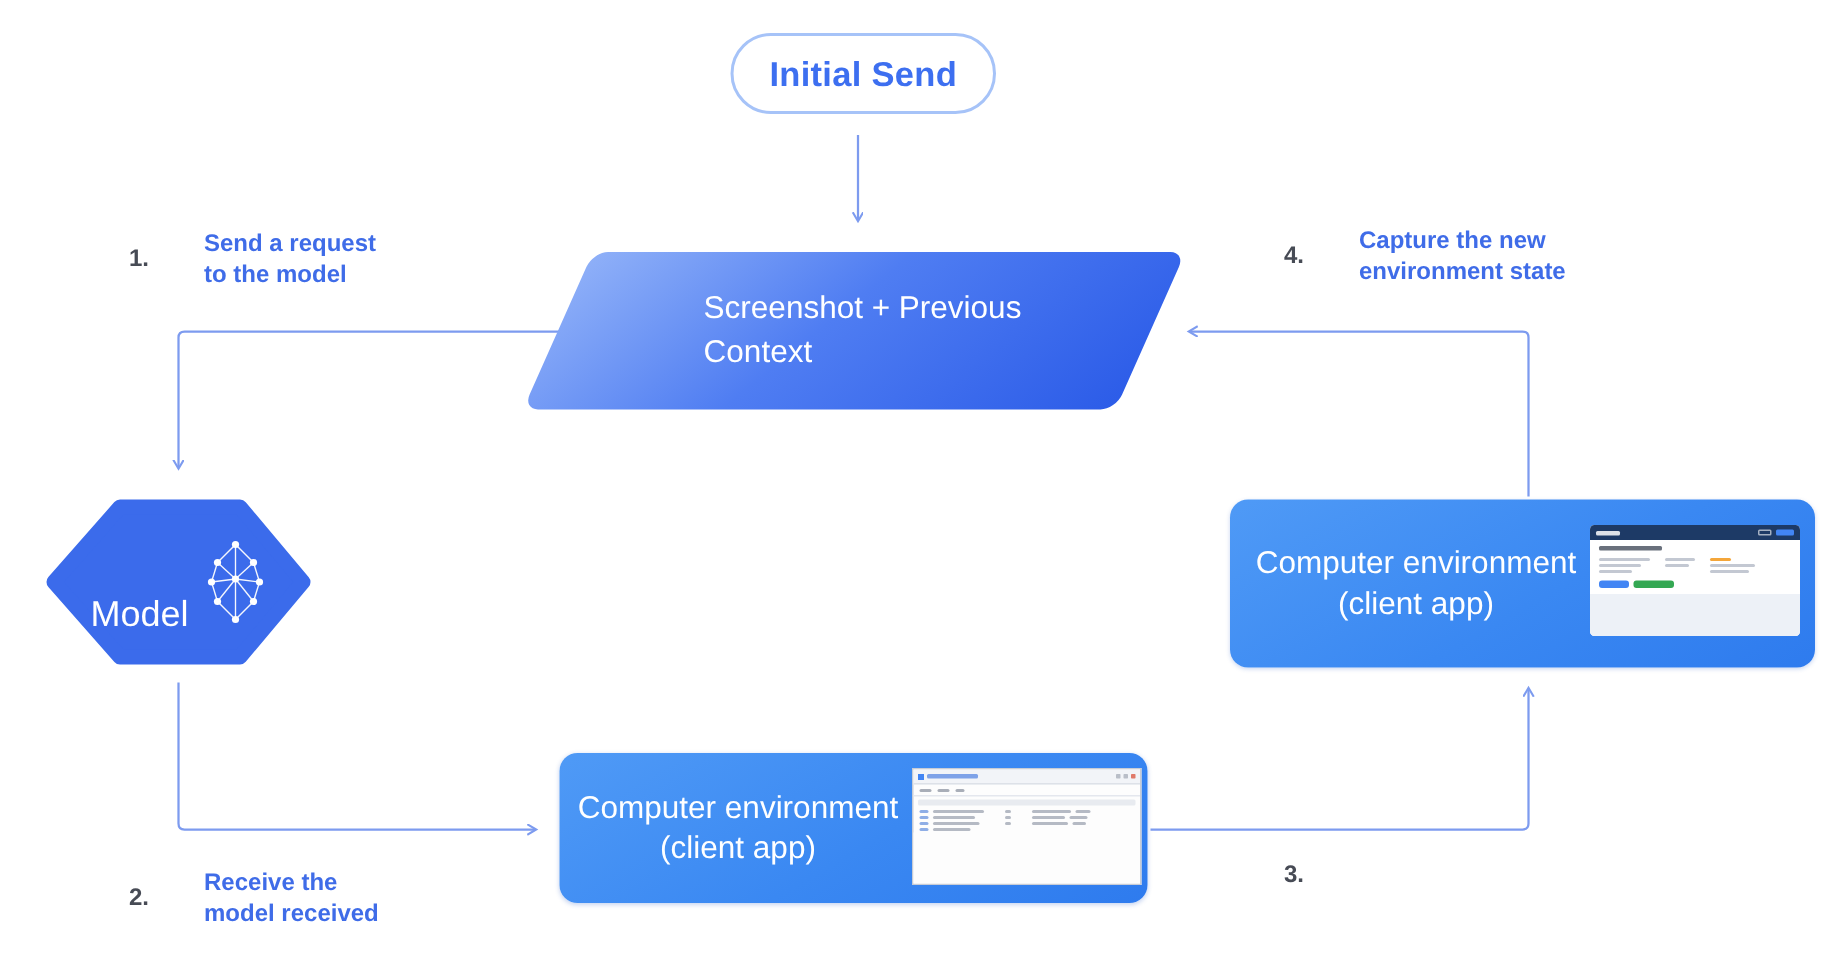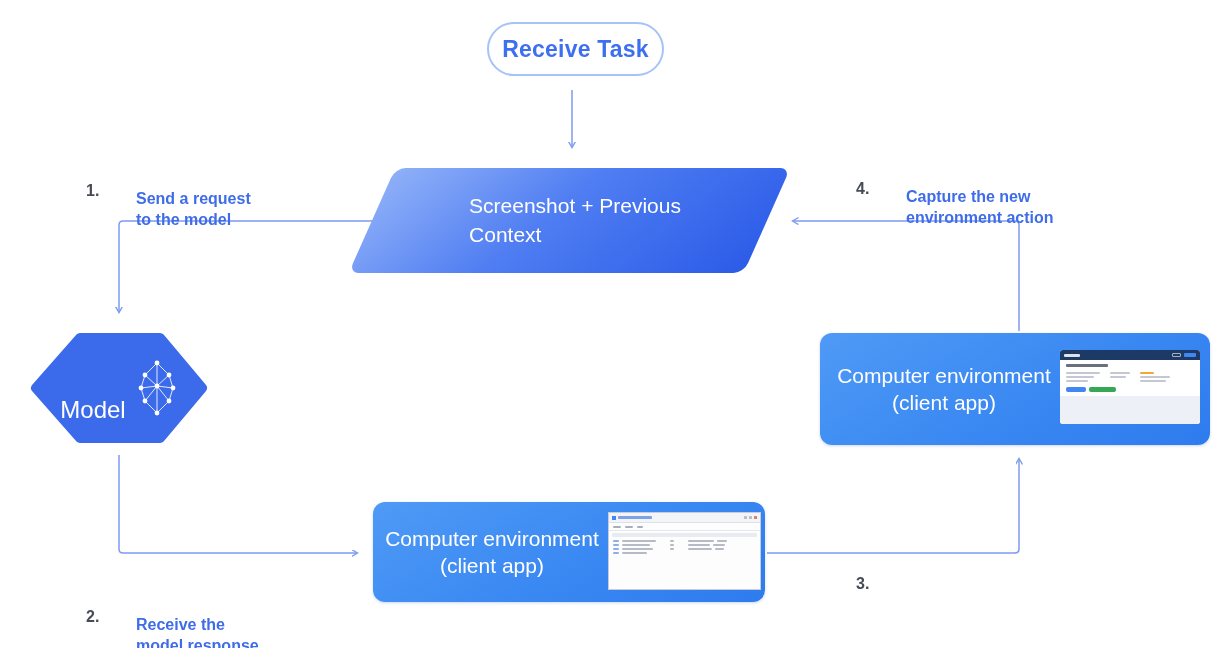--- a/index.html
+++ b/index.html
@@ -90,21 +90,21 @@
   .dt-headerband{height:4px;background:#e8ebf0;margin:2px 3px 2px 3px;border-radius:1px;flex:none;}
   .dt-content{display:flex;gap:14px;padding:1px 4px;flex:none;}
   .dt-group{display:flex;flex-direction:column;gap:2px;}
   .dt-row{display:flex;gap:3px;align-items:center;}
   .dt-cell{height:2px;background:#b5bac4;border-radius:1px;}
   .dt-rest{flex:1;background:#fdfdfd;}
 
   
   .step{position:absolute;display:flex;gap:30px;}
   .step-num{font-size:16px;font-weight:700;color:#474b55;width:20px;align-self:center;}
-  .step-text{font-size:16px;font-weight:600;color:#3f6ce8;white-space:pre-line;line-height:1.32;margin-top:36px;}
+  .step-text{font-size:16px;font-weight:600;color:#3f6ce8;white-space:pre-line;line-height:1.32;}
   .step-1{left:86px;top:152px;}
   .step-2{left:86px;top:578px;}
   .step-3{left:856px;top:575px;}
   .step-4{left:856px;top:150px;}
 </style>
 </head>
 <body>
 
 <div class="canvas">
 
@@ -115,21 +115,21 @@
       </marker>
     </defs>
     <path d="M572,90 L572,147" fill="none" stroke="#7d9bef" stroke-width="1.5" marker-end="url(#ah)"></path>
     <path d="M376,221 L123,221 Q119,221 119,225 L119,312" fill="none" stroke="#7d9bef" stroke-width="1.5" marker-end="url(#ah)"></path>
     <path d="M119,455 L119,549 Q119,553 123,553 L357,553" fill="none" stroke="#7d9bef" stroke-width="1.5" marker-end="url(#ah)"></path>
     <path d="M767,553 L1015,553 Q1019,553 1019,549 L1019,459" fill="none" stroke="#7d9bef" stroke-width="1.5" marker-end="url(#ah)"></path>
     <path d="M1019,331 L1019,225 Q1019,221 1015,221 L793,221" fill="none" stroke="#7d9bef" stroke-width="1.5" marker-end="url(#ah)"></path>
   </svg>
 
   <div class="pill">
-    <span>Receive Task</span>
+    <span>Initial Send</span>
   </div>
 
   <div class="para-bg"></div>
   <div class="para-text">Screenshot + Previous
 Context</div>
 
   <div class="hex">
     <svg class="hex-shape" width="178" height="116" viewBox="0 0 178 116">
       <polygon points="6,58 50,8 130,8 172,58 130,108 50,108" fill="#3b6beb" stroke="#3b6beb" stroke-width="10" stroke-linejoin="round"></polygon>
     </svg>
@@ -274,24 +274,24 @@
   </div>
 
   <div class="step step-1">
     <span class="step-num">1.</span>
     <span class="step-text">Send a request
 to the model</span>
   </div>
   <div class="step step-2">
     <span class="step-num">2.</span>
     <span class="step-text">Receive the
-model response</span>
+model received</span>
   </div>
   <div class="step step-3">
     <span class="step-num">3.</span>
   </div>
   <div class="step step-4">
     <span class="step-num">4.</span>
     <span class="step-text">Capture the new
-environment action</span>
+environment state</span>
   </div>
 
 </div>
 
 </body></html>

